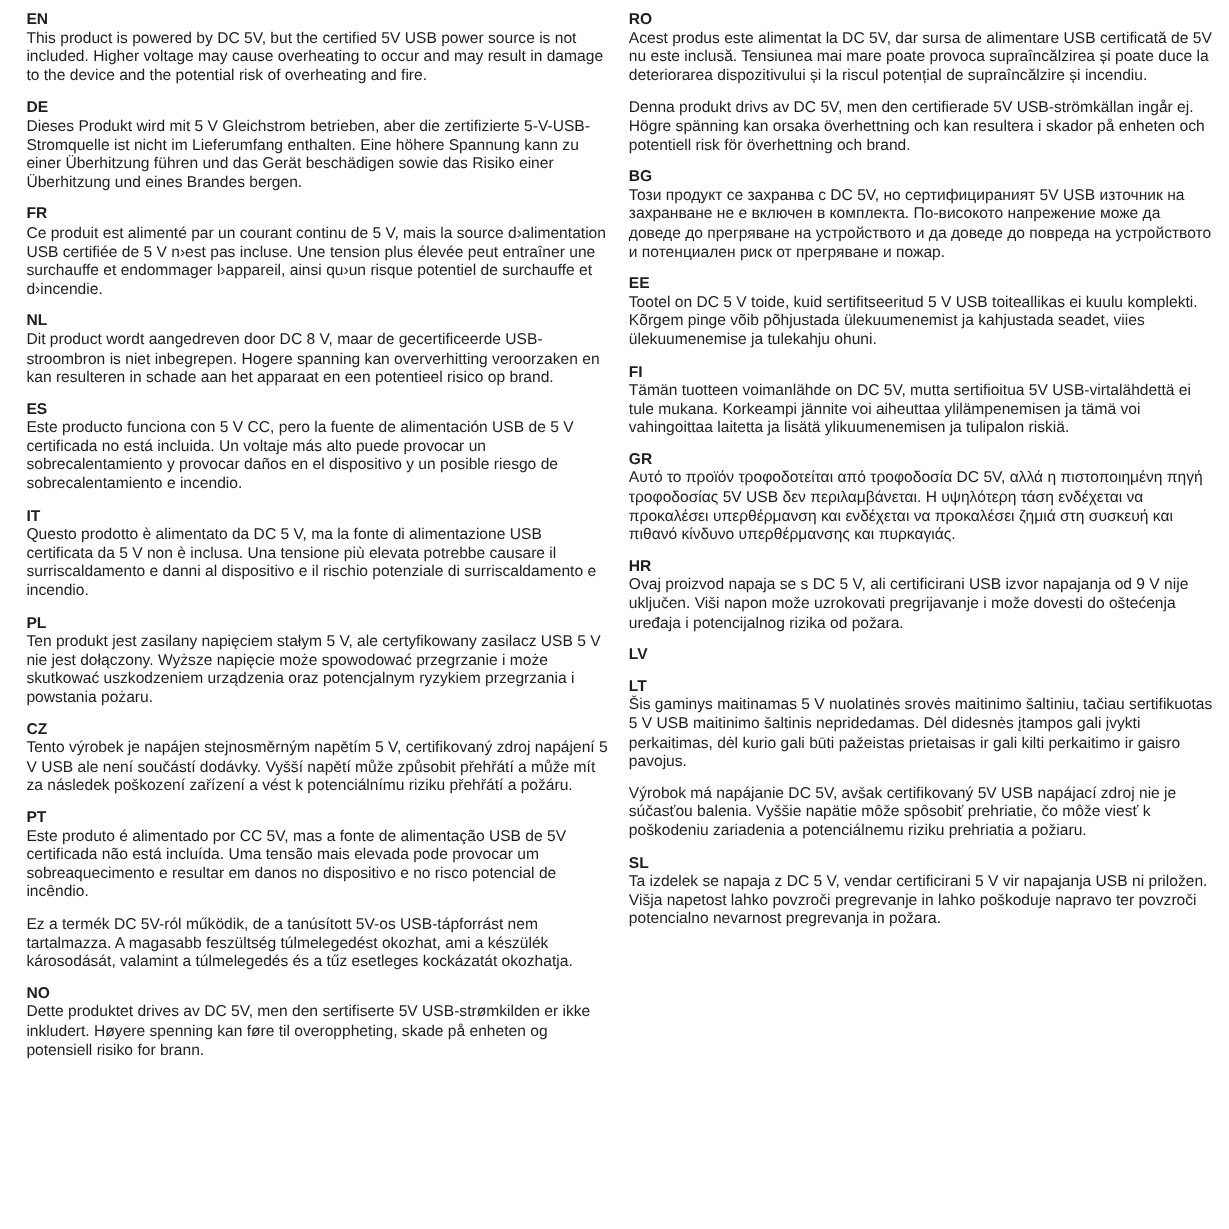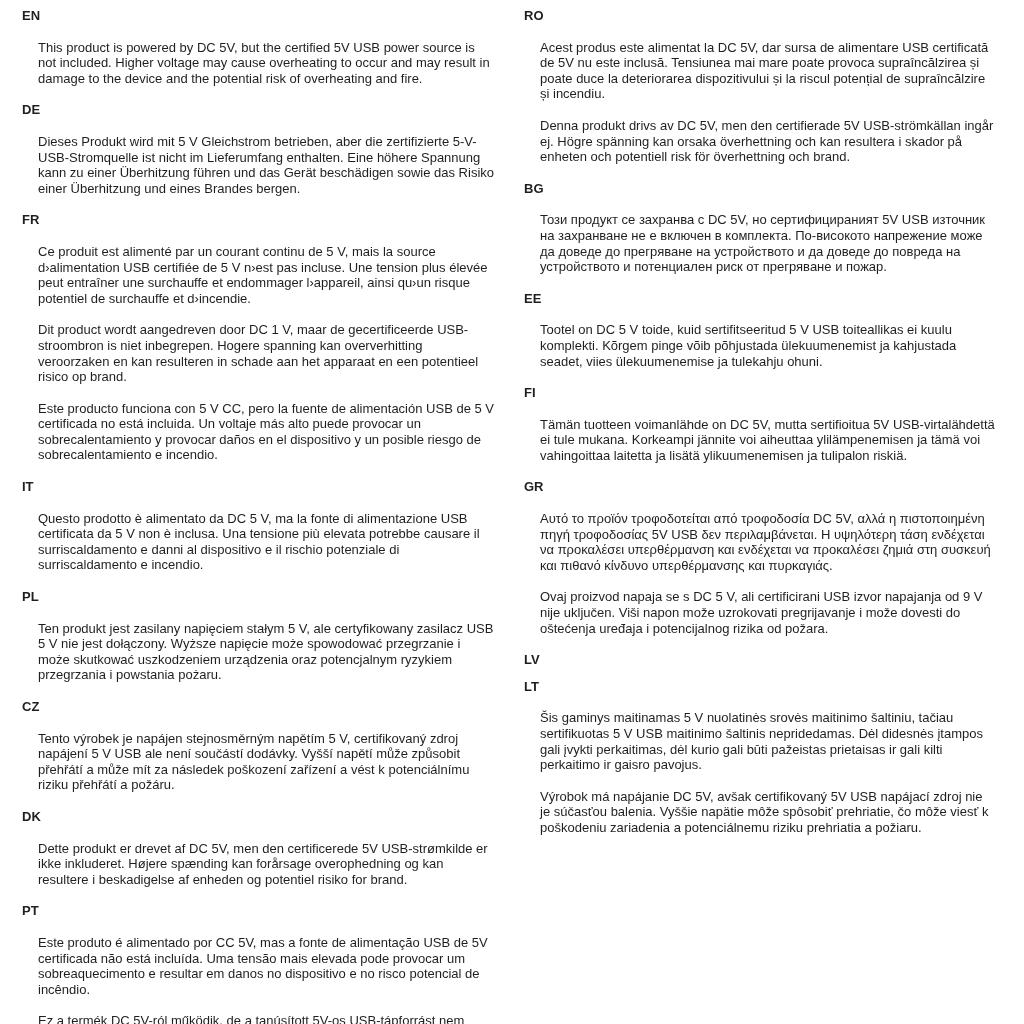--- a/index.html
+++ b/index.html
@@ -30,21 +30,21 @@
   }
   .lang-code {
     font-size: 13px;
     font-weight: bold;
     line-height: 1.2;
     margin: 0;
   }
   .lang-text {
     font-size: 13px;
     line-height: 1.2;
-    margin: 16px;
+    margin: 0;
   }
 </style>
 </head>
 <body>
 
 <div class="page">
 
   <div class="col">
     <section class="lang-block">
       <h2 class="lang-code">EN</h2>
@@ -52,40 +52,38 @@
     </section>
     <section class="lang-block">
       <h2 class="lang-code">DE</h2>
       <p class="lang-text">Dieses Produkt wird mit 5 V Gleichstrom betrieben, aber die zertifizierte 5-V-USB-Stromquelle ist nicht im Lieferumfang enthalten. Eine höhere Spannung kann zu einer Überhitzung führen und das Gerät beschädigen sowie das Risiko einer Überhitzung und eines Brandes bergen.</p>
     </section>
     <section class="lang-block">
       <h2 class="lang-code">FR</h2>
       <p class="lang-text">Ce produit est alimenté par un courant continu de 5 V, mais la source d›alimentation USB certifiée de 5 V n›est pas incluse. Une tension plus élevée peut entraîner une surchauffe et endommager l›appareil, ainsi qu›un risque potentiel de surchauffe et d›incendie.</p>
     </section>
     <section class="lang-block">
-      <p class="lang-text">Dit product wordt aangedreven door DC 1 V, maar de gecertificeerde USB-stroombron is niet inbegrepen. Hogere spanning kan oververhitting veroorzaken en kan resulteren in schade aan het apparaat en een potentieel risico op brand.</p>
+      <h2 class="lang-code">NL</h2>
+      <p class="lang-text">Dit product wordt aangedreven door DC 8 V, maar de gecertificeerde USB-stroombron is niet inbegrepen. Hogere spanning kan oververhitting veroorzaken en kan resulteren in schade aan het apparaat en een potentieel risico op brand.</p>
     </section>
     <section class="lang-block">
+      <h2 class="lang-code">ES</h2>
       <p class="lang-text">Este producto funciona con 5 V CC, pero la fuente de alimentación USB de 5 V certificada no está incluida. Un voltaje más alto puede provocar un sobrecalentamiento y provocar daños en el dispositivo y un posible riesgo de sobrecalentamiento e incendio.</p>
     </section>
     <section class="lang-block">
       <h2 class="lang-code">IT</h2>
       <p class="lang-text">Questo prodotto è alimentato da DC 5 V, ma la fonte di alimentazione USB certificata da 5 V non è inclusa. Una tensione più elevata potrebbe causare il surriscaldamento e danni al dispositivo e il rischio potenziale di surriscaldamento e incendio.</p>
     </section>
     <section class="lang-block">
       <h2 class="lang-code">PL</h2>
       <p class="lang-text">Ten produkt jest zasilany napięciem stałym 5 V, ale certyfikowany zasilacz USB 5 V nie jest dołączony. Wyższe napięcie może spowodować przegrzanie i może skutkować uszkodzeniem urządzenia oraz potencjalnym ryzykiem przegrzania i powstania pożaru.</p>
     </section>
     <section class="lang-block">
       <h2 class="lang-code">CZ</h2>
       <p class="lang-text">Tento výrobek je napájen stejnosměrným napětím 5 V, certifikovaný zdroj napájení 5 V USB ale není součástí dodávky. Vyšší napětí může způsobit přehřátí a může mít za následek poškození zařízení a vést k potenciálnímu riziku přehřátí a požáru.</p>
-    </section>
-    <section class="lang-block">
-      <h2 class="lang-code">DK</h2>
-      <p class="lang-text">Dette produkt er drevet af DC 5V, men den certificerede 5V USB-strømkilde er ikke inkluderet. Højere spænding kan forårsage overophedning og kan resultere i beskadigelse af enheden og potentiel risiko for brand.</p>
     </section>
     <section class="lang-block">
       <h2 class="lang-code">PT</h2>
       <p class="lang-text">Este produto é alimentado por CC 5V, mas a fonte de alimentação USB de 5V certificada não está incluída. Uma tensão mais elevada pode provocar um sobreaquecimento e resultar em danos no dispositivo e no risco potencial de incêndio.</p>
     </section>
     <section class="lang-block">
       <p class="lang-text">Ez a termék DC 5V-ról működik, de a tanúsított 5V-os USB-tápforrást nem tartalmazza. A magasabb feszültség túlmelegedést okozhat, ami a készülék károsodását, valamint a túlmelegedés és a tűz esetleges kockázatát okozhatja.</p>
     </section>
     <section class="lang-block">
       <h2 class="lang-code">NO</h2>
@@ -111,27 +109,32 @@
     </section>
     <section class="lang-block">
       <h2 class="lang-code">FI</h2>
       <p class="lang-text">Tämän tuotteen voimanlähde on DC 5V, mutta sertifioitua 5V USB-virtalähdettä ei tule mukana. Korkeampi jännite voi aiheuttaa ylilämpenemisen ja tämä voi vahingoittaa laitetta ja lisätä ylikuumenemisen ja tulipalon riskiä.</p>
     </section>
     <section class="lang-block">
       <h2 class="lang-code">GR</h2>
       <p class="lang-text">Αυτό το προϊόν τροφοδοτείται από τροφοδοσία DC 5V, αλλά η πιστοποιημένη πηγή τροφοδοσίας 5V USB δεν περιλαμβάνεται. Η υψηλότερη τάση ενδέχεται να προκαλέσει υπερθέρμανση και ενδέχεται να προκαλέσει ζημιά στη συσκευή και πιθανό κίνδυνο υπερθέρμανσης και πυρκαγιάς.</p>
     </section>
     <section class="lang-block">
+      <h2 class="lang-code">HR</h2>
       <p class="lang-text">Ovaj proizvod napaja se s DC 5 V, ali certificirani USB izvor napajanja od 9 V nije uključen. Viši napon može uzrokovati pregrijavanje i može dovesti do oštećenja uređaja i potencijalnog rizika od požara.</p>
     </section>
     <section class="lang-block">
       <h2 class="lang-code">LV</h2>
     </section>
     <section class="lang-block">
       <h2 class="lang-code">LT</h2>
       <p class="lang-text">Šis gaminys maitinamas 5 V nuolatinės srovės maitinimo šaltiniu, tačiau sertifikuotas 5 V USB maitinimo šaltinis nepridedamas. Dėl didesnės įtampos gali įvykti perkaitimas, dėl kurio gali būti pažeistas prietaisas ir gali kilti perkaitimo ir gaisro pavojus.</p>
     </section>
     <section class="lang-block">
       <p class="lang-text">Výrobok má napájanie DC 5V, avšak certifikovaný 5V USB napájací zdroj nie je súčasťou balenia. Vyššie napätie môže spôsobiť prehriatie, čo môže viesť k poškodeniu zariadenia a potenciálnemu riziku prehriatia a požiaru.</p>
     </section>
+    <section class="lang-block">
+      <h2 class="lang-code">SL</h2>
+      <p class="lang-text">Ta izdelek se napaja z DC 5 V, vendar certificirani 5 V vir napajanja USB ni priložen. Višja napetost lahko povzroči pregrevanje in lahko poškoduje napravo ter povzroči potencialno nevarnost pregrevanja in požara.</p>
+    </section>
   </div>
 
 </div>
 
 </body></html>

